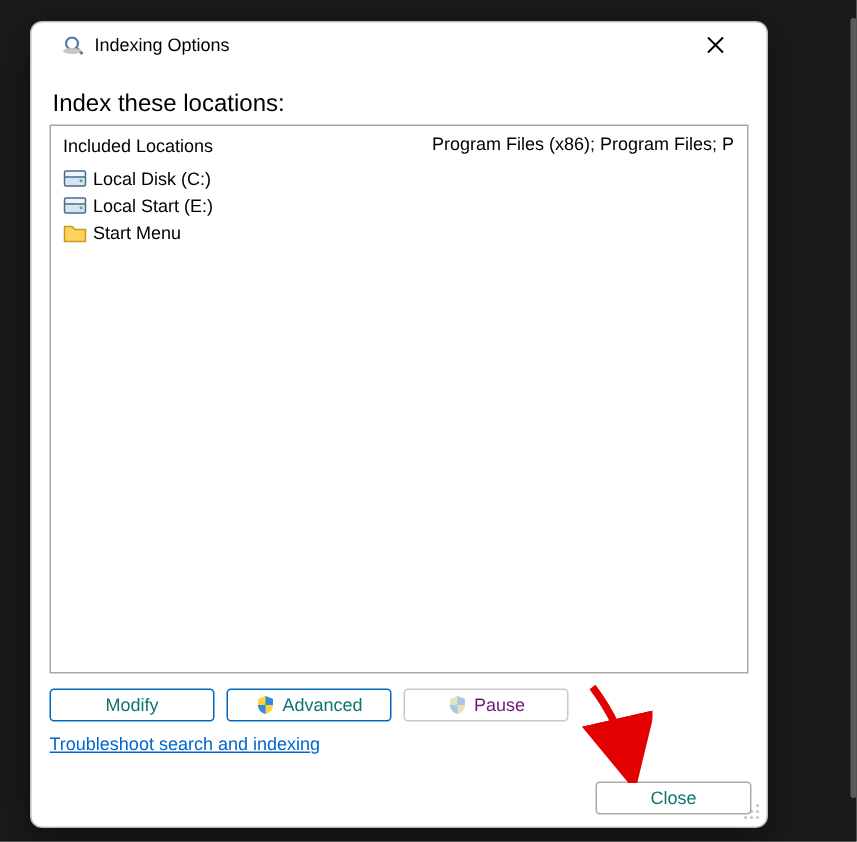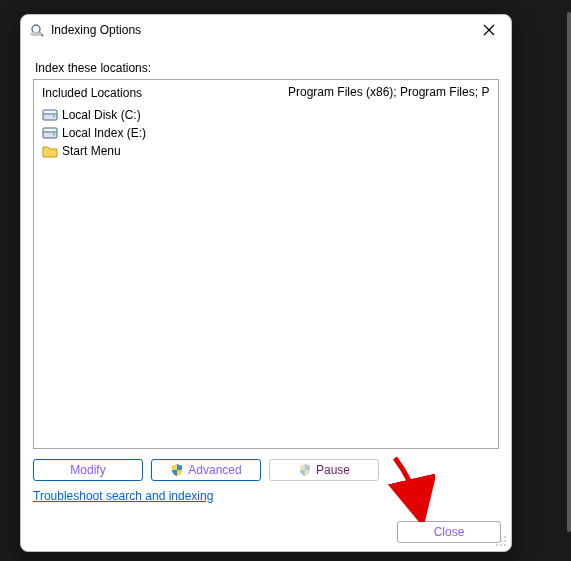--- a/index.html
+++ b/index.html
@@ -27,21 +27,21 @@
     border: 1px solid #bdbdbd;
     border-radius: 8px;
     box-shadow: 0 8px 24px rgba(0,0,0,0.4);
     display: flex;
     flex-direction: column;
   }
   .titlebar {
     height: 30px;
     display: flex;
     align-items: center;
-    padding: 0 8px;
+    padding: 0 20px;
   }
   .titlebar .title {
     flex: 1;
     font-size: 12px;
     color: #000;
   }
   .close-btn {
     width: 28px;
     height: 24px;
     display: flex;
@@ -63,21 +63,21 @@
     flex-direction: column;
   }
   .status-row {
     display: flex;
     align-items: center;
     gap: 12px;
     padding: 4px 4px 8px 4px;
   }
   .big-icon { width: 56px; height: 56px; margin-left: 6px;}
   .status-text { font-size: 12px; color: #000; line-height: 1.8; }
-  .label { margin: 14px 0 4px 2px; font-size: 12px; }
+  .label { margin: 14px 0 4px 2px; font-size: 16px; }
   .list-box {
     flex: 1;
     border: 1px solid #a7a7a7;
     background: #fff;
     display: flex;
     min-height: 0;
   }
   .col {
     padding: 4px 8px;
     overflow: hidden;
@@ -109,21 +109,21 @@
     width: 110px;
     border: 1px solid #0067c0;
     background: #fff;
     border-radius: 3px;
     font-size: 12px;
     display: inline-flex;
     align-items: center;
     justify-content: center;
     gap: 4px;
     cursor: pointer;
-    color: #8b5cf6;
+    color: #0f766e;
   }
   .btn.disabled {
     border-color: #c9c9c9;
     color: #701a75;
     cursor: default;
   }
   .link {
     color: #0066cc;
     text-decoration: underline;
     font-size: 12px;
@@ -204,21 +204,21 @@
                     <circle cx="12" cy="9.5" r="1" fill="#52b35a"></circle>
                   </svg></span>
                 <span>Local Disk (C:)</span>
               </div>
               <div class="row">
                 <span class="ico"><svg viewBox="0 0 16 16">
                     <rect x="1" y="6" width="14" height="7" rx="1" fill="#d8e4f0" stroke="#4a6b8f"></rect>
                     <rect x="1" y="3" width="14" height="4" rx="1" fill="#eef4fb" stroke="#4a6b8f"></rect>
                     <circle cx="12" cy="9.5" r="1" fill="#52b35a"></circle>
                   </svg></span>
-                <span>Local Index (E:)</span>
+                <span>Local Start (E:)</span>
               </div>
               <div class="row">
                 <span class="ico"><svg viewBox="0 0 16 16">
                     <path d="M1 4 h5 l2 2 h7 v8 h-14 z" fill="#ffd45e" stroke="#c79a1d"></path>
                   </svg></span>
                 <span>Start Menu</span>
               </div>
             </div>
         </div>
         <div class="col right">

